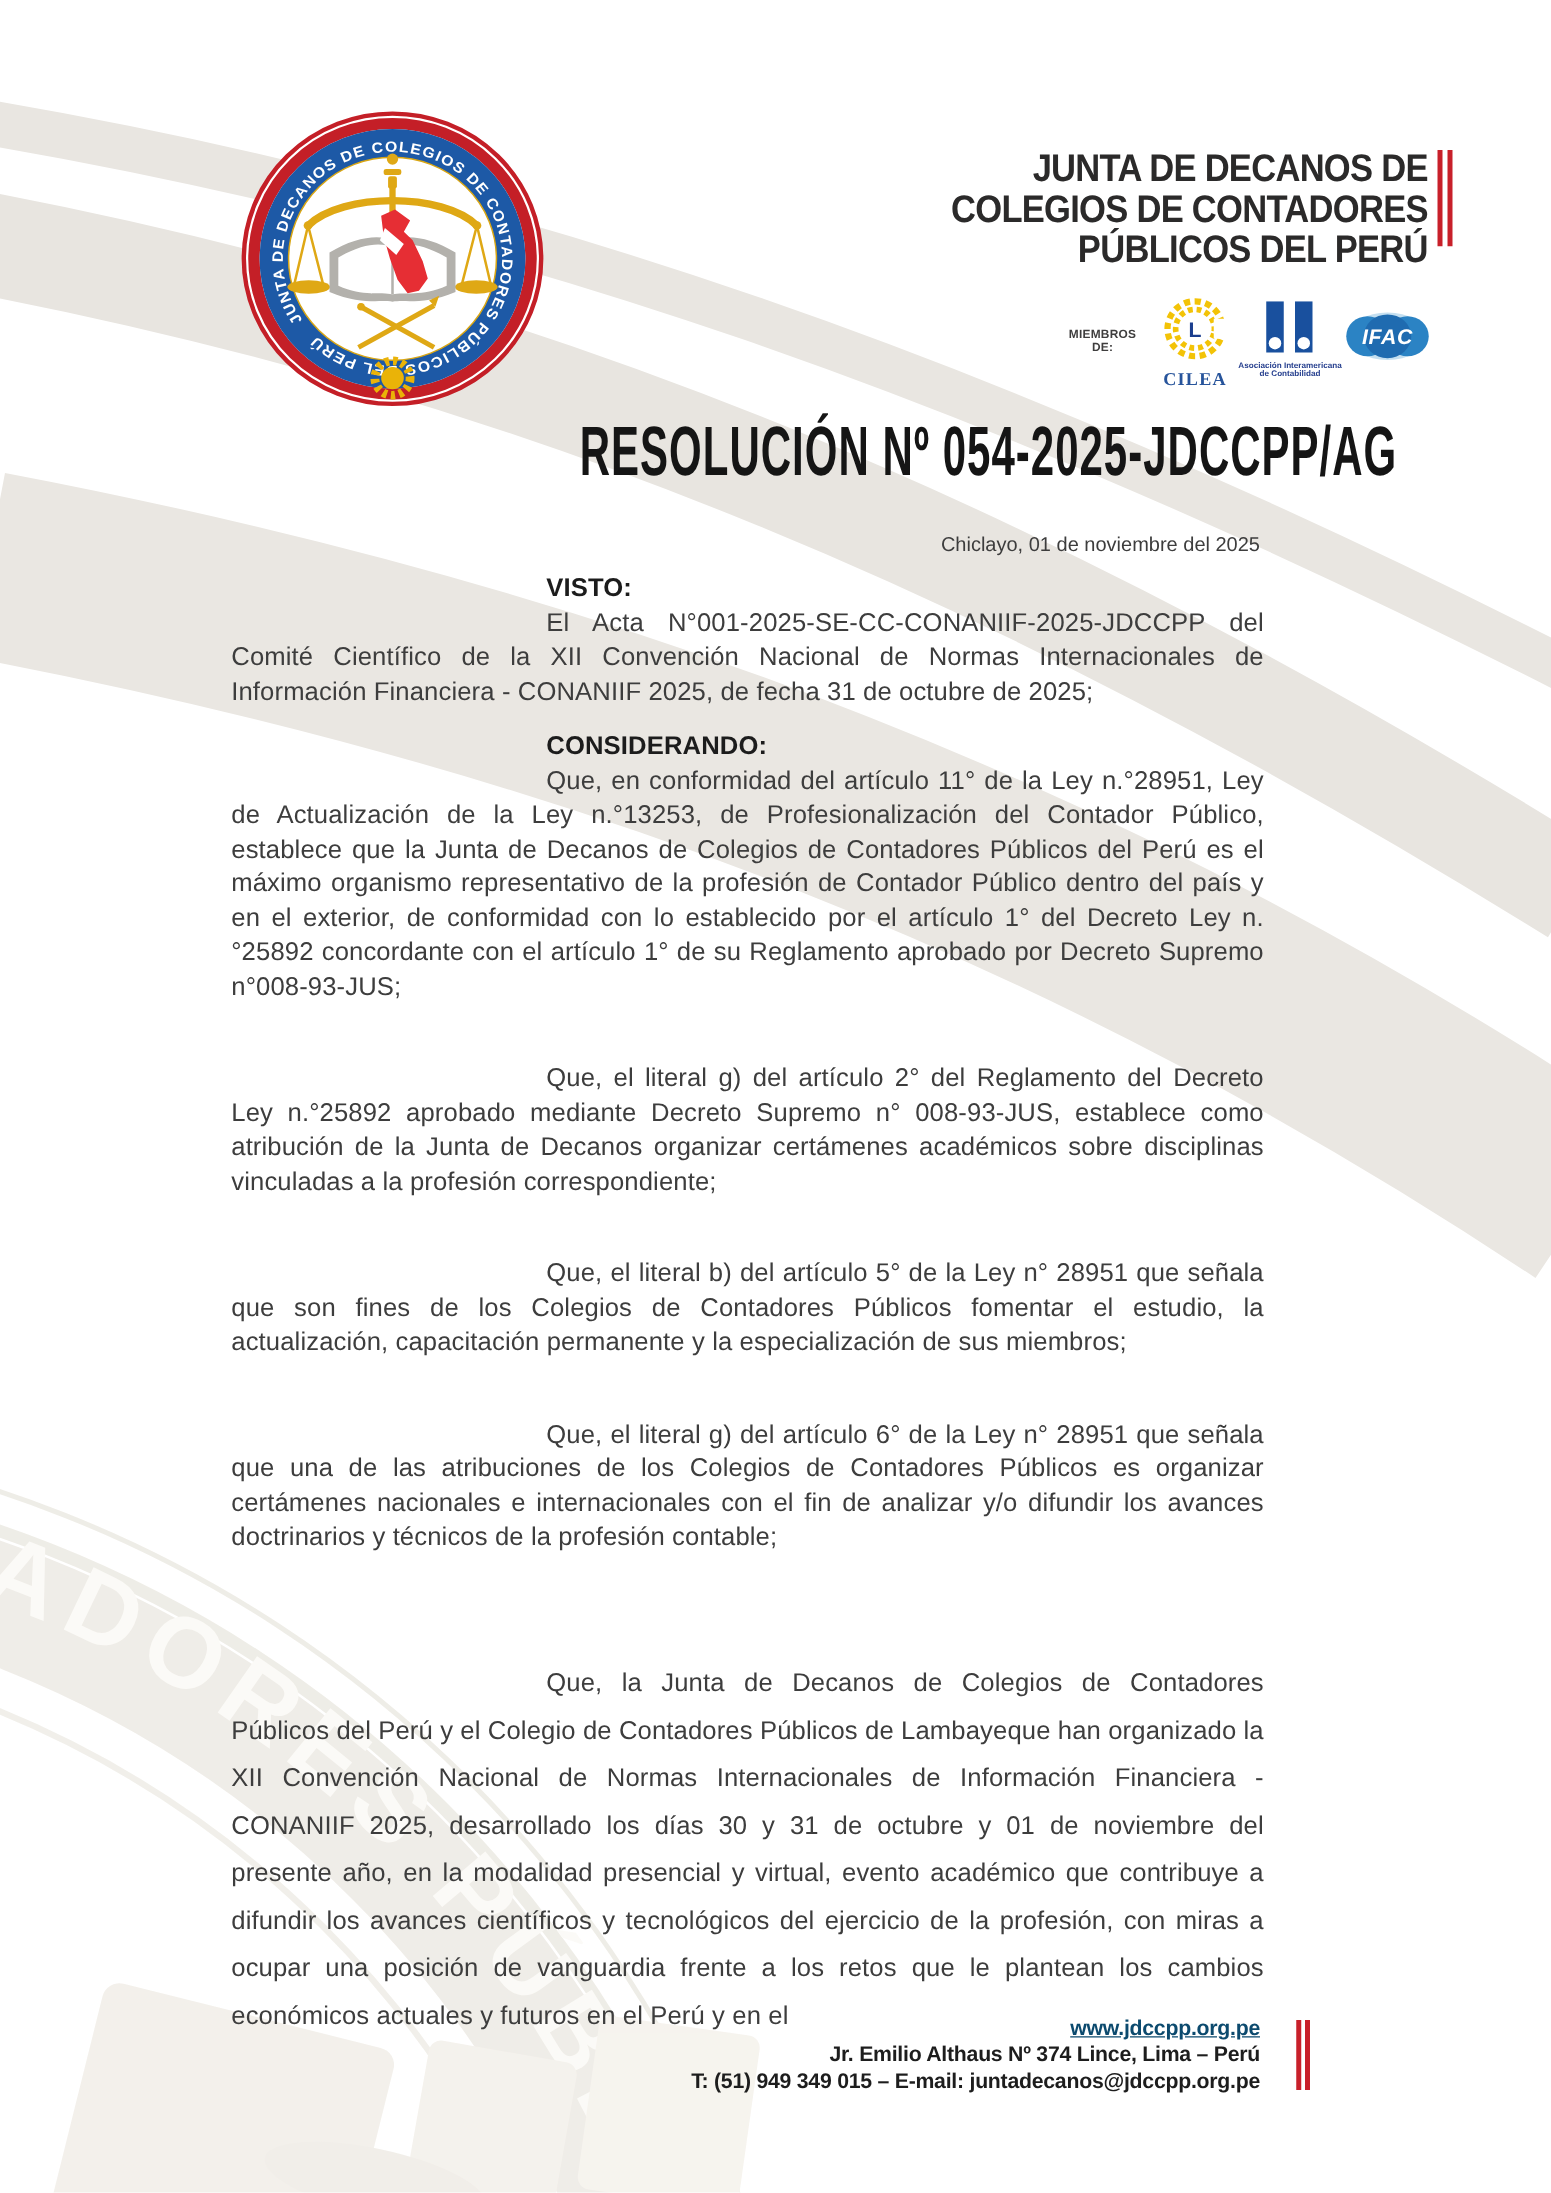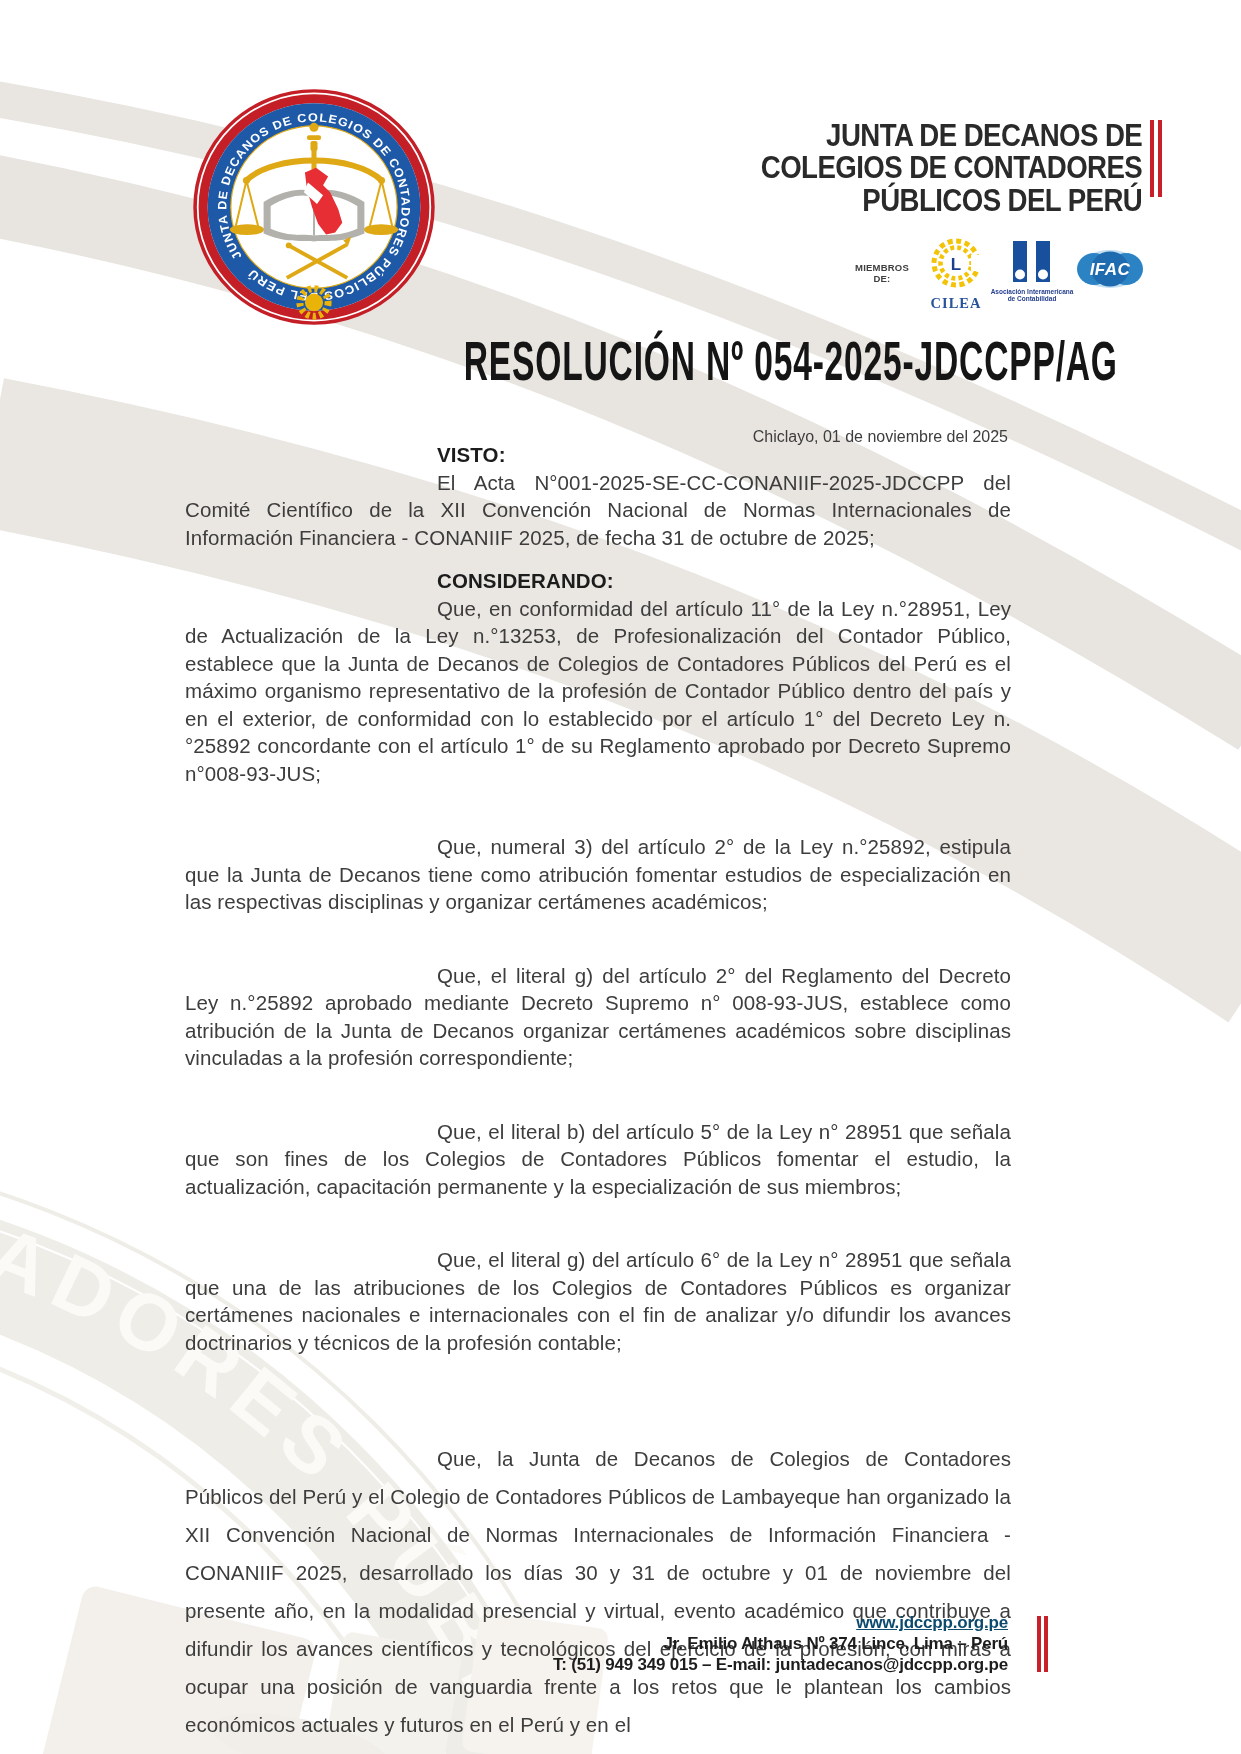--- a/index.html
+++ b/index.html
@@ -27,21 +27,21 @@
   .seal-wrap{position:absolute;left:188px;top:84px;width:252px;height:246px;z-index:2;}
   
   .title-row{position:absolute;left:185px;right:41px;top:330px;z-index:2;text-align:right;line-height:62px;white-space:nowrap;}
   .title-text{
     display:inline-block;font-weight:bold;font-size:42px;letter-spacing:1px;color:#151515;
     transform:scale(0.80,1.33);transform-origin:center center;
   }
   .dateline{position:absolute;top:428px;right:233px;z-index:2;font-size:16px;color:#3d3d3d;}
   
   .doc-body{position:absolute;left:185px;top:441px;width:826px;z-index:2;font-size:20.5px;line-height:27.5px;color:#3d3d3d;letter-spacing:.1px;}
-  .sec-label{font-weight:bold;color:#1c1c1c;margin:0 0 0 252px;}
+  .sec-label{font-weight:bold;color:#1c1c1c;margin:16px 0 0 252px;}
   .para{text-align:justify;text-indent:252px;margin:0 0 46px 0;}
   .para.tight{margin-bottom:16px;}
   .para.first{margin-top:0;}
   .para.wide-leading{line-height:38px;margin-bottom:0;margin-top:84px;}
   
   .footer{position:absolute;top:1612px;right:233px;z-index:2;text-align:right;font-size:17px;line-height:21px;color:#1d1d1d;font-weight:bold;letter-spacing:-0.2px;}
   .footer a{color:#0c4a6e;text-decoration:underline;cursor:pointer;}
   .ftr-bars{position:absolute;top:1616px;right:193px;z-index:2;display:flex;gap:3px;height:56px;}
   .ftr-bars .bar{width:4px;height:100%;background:#C8202A;}
 </style>
@@ -181,21 +181,20 @@
   <span class="title-text">RESOLUCIÓN Nº 054-2025-JDCCPP/AG</span>
 </div>
 <div class="dateline">Chiclayo, 01 de noviembre del 2025</div>
 
 <div class="doc-body">
   <p class="sec-label">VISTO:</p>
   <p class="para tight">El Acta N°001-2025-SE-CC-CONANIIF-2025-JDCCPP del Comité Científico de la XII Convención Nacional de Normas Internacionales de Información Financiera - CONANIIF 2025, de fecha 31 de octubre de 2025;</p>
 
   <p class="sec-label">CONSIDERANDO:</p>
   <p class="para first">Que, en conformidad del artículo 11° de la Ley n.°28951, Ley de Actualización de la Ley n.°13253, de Profesionalización del Contador Público, establece que la Junta de Decanos de Colegios de Contadores Públicos del Perú es el máximo organismo representativo de la profesión de Contador Público dentro del país y en el exterior, de conformidad con lo establecido por el artículo 1° del Decreto Ley n.°25892 concordante con el artículo 1° de su Reglamento aprobado por Decreto Supremo n°008-93-JUS;</p>
-  <p class="para">Que, numeral 3) del artículo 2° de la Ley n.°25892, estipula que la Junta de Decanos tiene como atribución fomentar estudios de especialización en las respectivas disciplinas y organizar certámenes académicos;</p>
   <p class="para">Que, el literal g) del artículo 2° del Reglamento del Decreto Ley n.°25892 aprobado mediante Decreto Supremo n° 008-93-JUS, establece como atribución de la Junta de Decanos organizar certámenes académicos sobre disciplinas vinculadas a la profesión correspondiente;</p>
   <p class="para">Que, el literal b) del artículo 5° de la Ley n° 28951 que señala que son fines de los Colegios de Contadores Públicos fomentar el estudio, la actualización, capacitación permanente y la especialización de sus miembros;</p>
   <p class="para">Que, el literal g) del artículo 6° de la Ley n° 28951 que señala que una de las atribuciones de los Colegios de Contadores Públicos es organizar certámenes nacionales e internacionales con el fin de analizar y/o difundir los avances doctrinarios y técnicos de la profesión contable;</p>
   <p class="para wide-leading">Que, la Junta de Decanos de Colegios de Contadores Públicos del Perú y el Colegio de Contadores Públicos de Lambayeque han organizado la XII Convención Nacional de Normas Internacionales de Información Financiera - CONANIIF 2025, desarrollado los días 30 y 31 de octubre y 01 de noviembre del presente año, en la modalidad presencial y virtual, evento académico que contribuye a difundir los avances científicos y tecnológicos del ejercicio de la profesión, con miras a ocupar una posición de vanguardia frente a los retos que le plantean los cambios económicos actuales y futuros en el Perú y en el</p>
 </div>
 
 <div class="footer">
   <div><a>www.jdccpp.org.pe</a></div>
   <div>Jr. Emilio Althaus Nº 374 Lince, Lima – Perú</div>
   <div>T: (51) 949 349 015  – E-mail: juntadecanos@jdccpp.org.pe</div>

